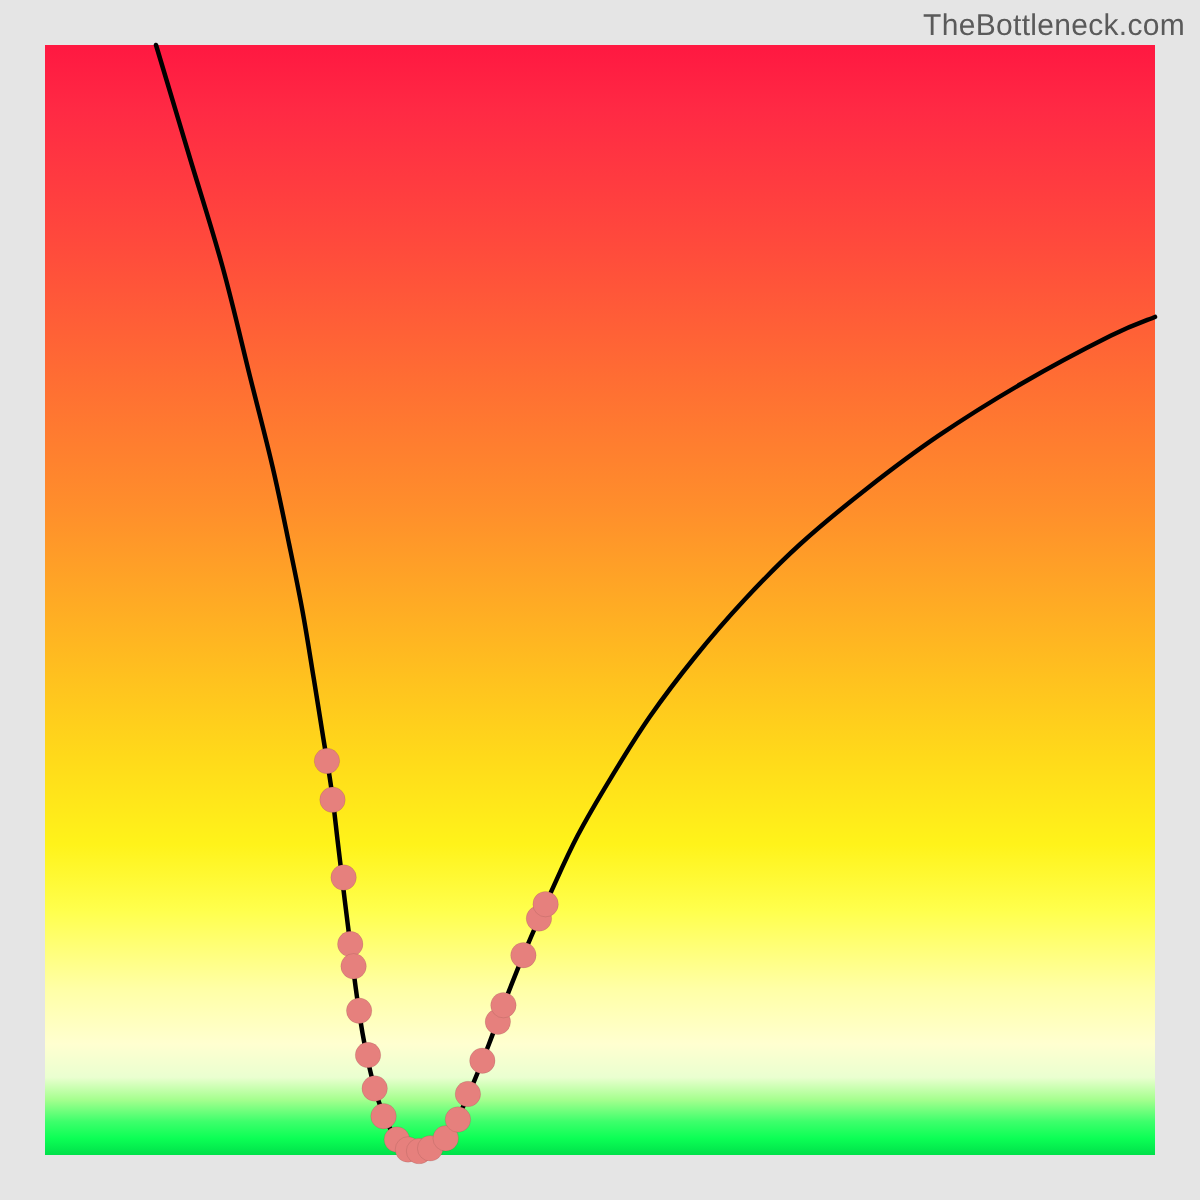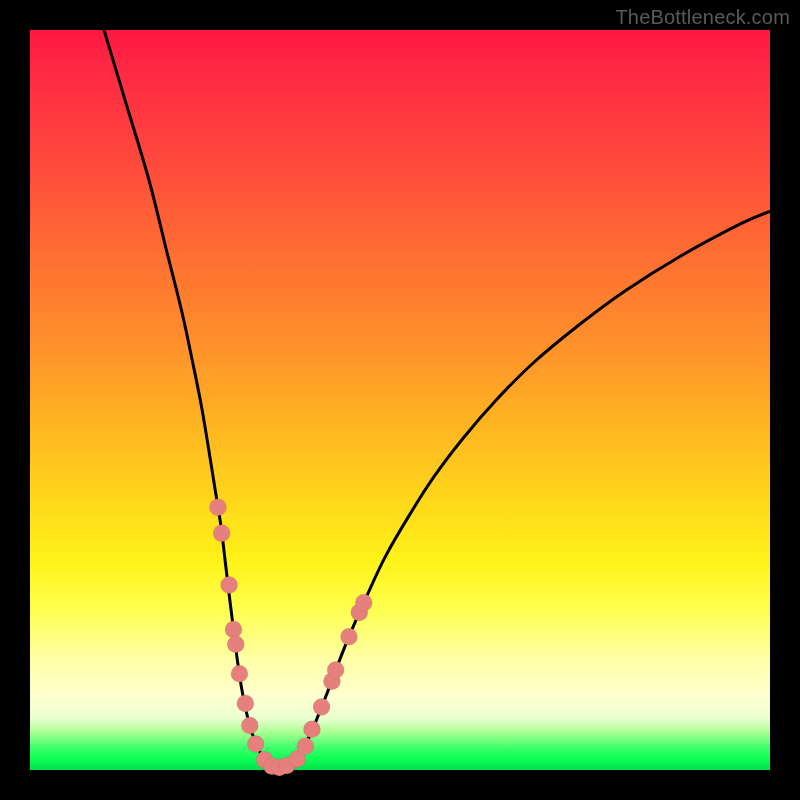--- a/index.html
+++ b/index.html
@@ -7,21 +7,21 @@
     padding: 0;
     width: 800px;
     height: 800px;
     overflow: hidden;
     font-family: Arial, Helvetica, sans-serif;
   }
   .stage {
     position: relative;
     width: 800px;
     height: 800px;
-    background: #000000;
+    background: #e5e5e5;
   }
   .plot-area {
     position: absolute;
     left: 30px;
     top: 30px;
     width: 740px;
     height: 740px;
     
     background: linear-gradient(
       to bottom,

